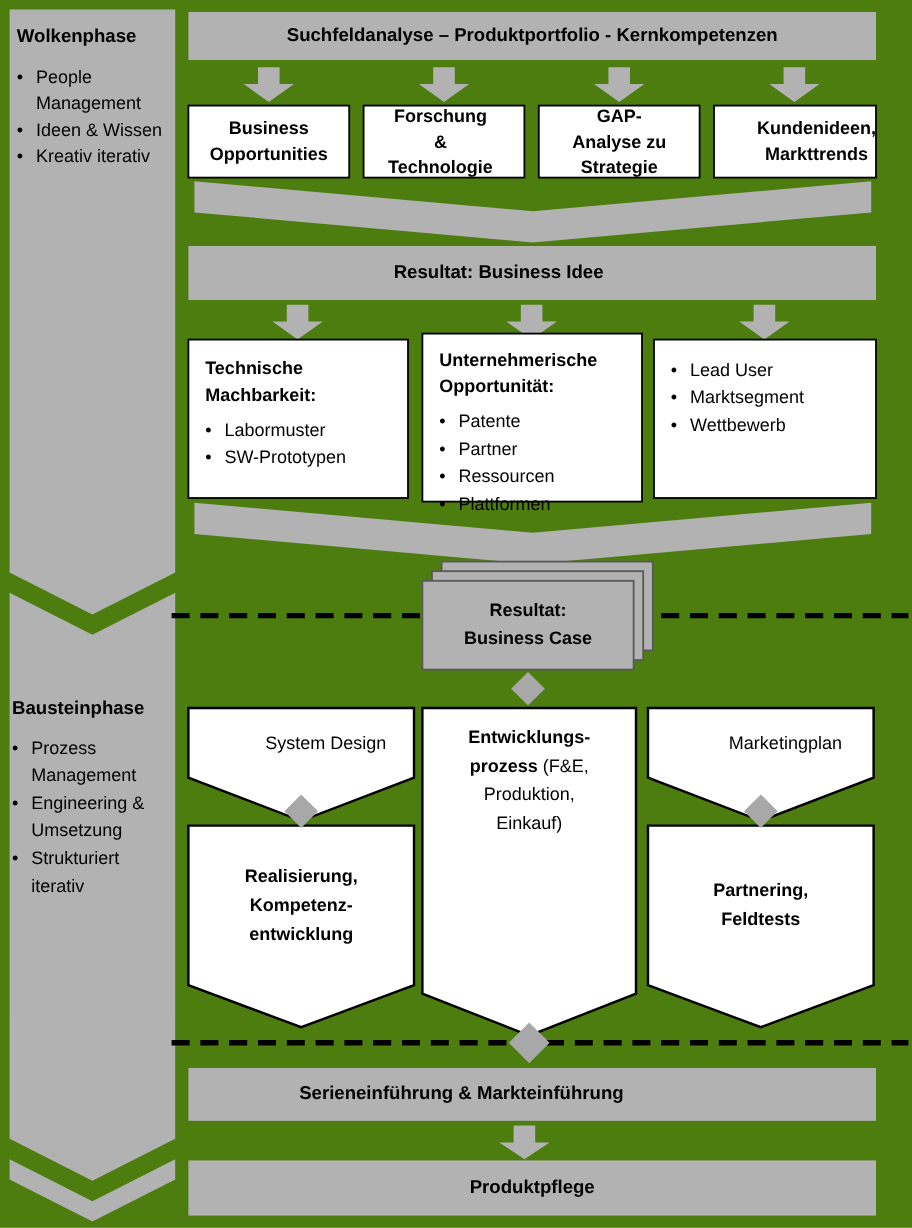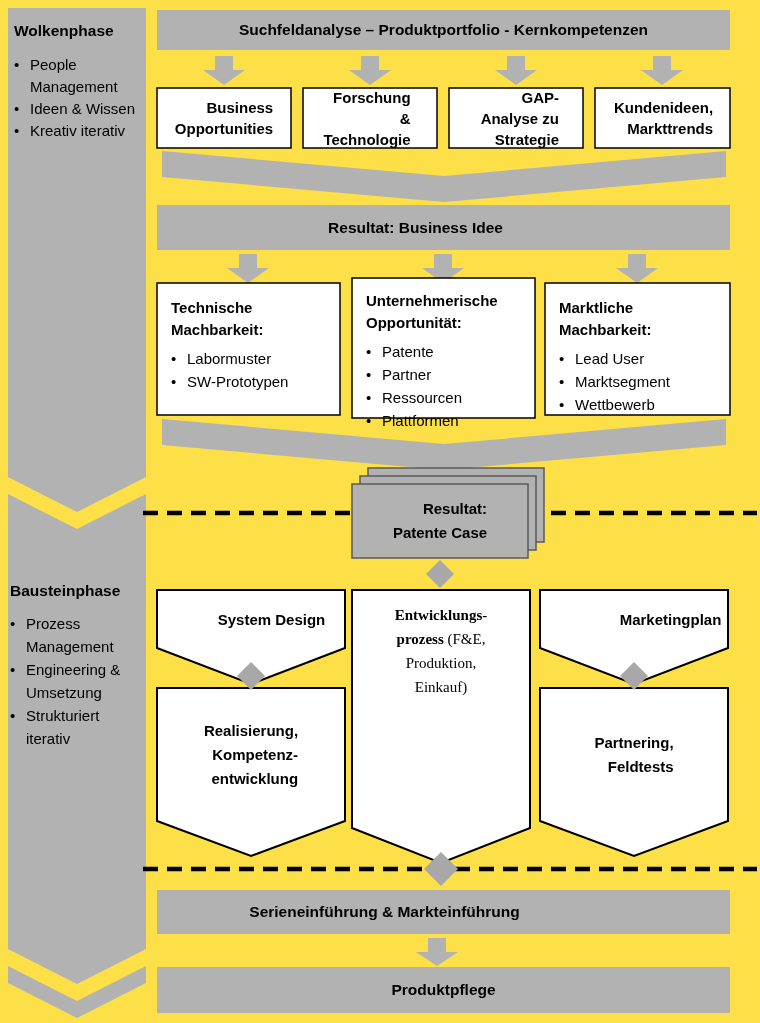--- a/index.html
+++ b/index.html
@@ -1,33 +1,33 @@
 <!DOCTYPE html>
 <html><head>
 <meta charset="utf-8">
 <style>
   * { margin:0; padding:0; box-sizing:border-box; }
   body { font-family:"Liberation Sans","DejaVu Sans",sans-serif; background:#fff; }
-  #canvas { position:relative; width:760px; height:1023px; background:#fde047; overflow:hidden;
+  #canvas { position:relative; width:760px; height:1023px; background:#4d7c0f; overflow:hidden;
             font-size:15px; color:#000; }
   .abs { position:absolute; }
-  .cf  { display:flex; align-items:center; justify-content:center; text-align:right; }
+  .cf  { display:flex; align-items:center; justify-content:center; text-align:center; }
   .bold{ font-weight:700; }
   .pre { white-space:pre-line; }
   .bar-label { font-size:15.5px; font-weight:700; }
   .row1-label { font-weight:700; line-height:21px; padding:0 24px; }
   .r2box { }
   .r2title { font-weight:700; line-height:22px; margin-bottom:6px; }
   .bullet { display:flex; align-items:flex-start; }
   .bullet .mk { flex:0 0 16px; }
   .bullet .txt { flex:1; }
   .lh22 .bullet { line-height:22px; }
   .lh23 .bullet { line-height:23px; }
   .phase-title { font-size:15.5px; font-weight:700; }
-  .col-head { font-weight:700;padding-left:41px; }
+  .col-head { font-weight:400;padding-left:41px; }
   .col-body { font-weight:700; line-height:24px; }
   .entw { text-align:center; line-height:24px; padding:0 26px; }
 </style>
 </head>
 <body>
 
 <div id="canvas">
 
   <svg class="abs" style="left:0;top:0;" width="760" height="1023" viewBox="0 0 760 1023">
 
@@ -116,21 +116,21 @@
         <span class="mk">•</span>
         <span class="txt">Strukturiert iterativ</span>
       </div>
   </div>
 
   <div class="abs cf bar-label" style="left:157px;top:10px;width:573px;height:40px;">Suchfeldanalyse – Produktportfolio - Kernkompetenzen</div>
 
   <div class="abs cf row1-label" style="left:157px;top:88px;width:134px;height:60px;">Business Opportunities</div>
   <div class="abs cf row1-label" style="left:303px;top:88px;width:128px;height:60px;">Forschung &amp; Technologie</div>
   <div class="abs cf row1-label" style="left:449px;top:88px;width:134px;height:60px;">GAP-Analyse zu Strategie</div>
-  <div class="abs cf row1-label" style="left:601px;top:88px;width:125px;height:60px;">Kundenideen, Markttrends</div>
+  <div class="abs cf row1-label" style="left:618px;top:88px;width:125px;height:60px;">Kundenideen, Markttrends</div>
 
   <div class="abs cf bar-label" style="left:157px;top:205px;width:517px;height:45px;">Resultat: Business Idee</div>
 
   <div class="abs r2box lh23" style="left:157px;top:283px;width:183px;height:132px;padding:14px 8px 0 14px;">
     <div class="r2title">Technische Machbarkeit:</div>
     <div class="bullet">
         <span class="mk">•</span>
         <span class="txt">Labormuster</span>
       </div>
     <div class="bullet">
@@ -153,46 +153,45 @@
         <span class="mk">•</span>
         <span class="txt">Ressourcen</span>
       </div>
     <div class="bullet">
         <span class="mk">•</span>
         <span class="txt">Plattformen</span>
       </div>
   </div>
 
   <div class="abs r2box lh23" style="left:545px;top:283px;width:185px;height:132px;padding:14px 8px 0 14px;">
-    <div class="r2title">Marktliche Machbarkeit:</div>
     <div class="bullet">
         <span class="mk">•</span>
         <span class="txt">Lead User</span>
       </div>
     <div class="bullet">
         <span class="mk">•</span>
         <span class="txt">Marktsegment</span>
       </div>
     <div class="bullet">
         <span class="mk">•</span>
         <span class="txt">Wettbewerb</span>
       </div>
   </div>
 
   <div class="abs cf bold pre" style="left:352px;top:484px;width:176px;height:74px;line-height:24px;">Resultat:
-Patente Case</div>
+Business Case</div>
 
   <div class="abs cf col-head" style="left:157px;top:590px;width:188px;height:58px;">System Design</div>
 
-  <div class="abs entw" style="left:352px;top:603px;width:178px;font-family:Liberation Serif, serif;">
+  <div class="abs entw" style="left:352px;top:603px;width:178px;">
     <span class="bold">Entwicklungs-prozess</span>
     <span>(F&amp;E, Produktion, Einkauf)</span>
   </div>
 
-  <div class="abs cf col-head" style="left:556px;top:590px;width:188px;height:58px;">Marketingplan</div>
+  <div class="abs cf col-head" style="left:540px;top:590px;width:188px;height:58px;">Marketingplan</div>
 
   <div class="abs cf col-body pre" style="left:157px;top:688px;width:188px;height:133px;">Realisierung,
 Kompetenz-
 entwicklung</div>
 
   <div class="abs cf col-body pre" style="left:540px;top:688px;width:188px;height:133px;">Partnering,
 Feldtests</div>
 
   <div class="abs cf bar-label" style="left:157px;top:890px;width:455px;height:44px;">Serieneinführung &amp; Markteinführung</div>
   <div class="abs cf bar-label" style="left:157px;top:967px;width:573px;height:46px;">Produktpflege</div>

